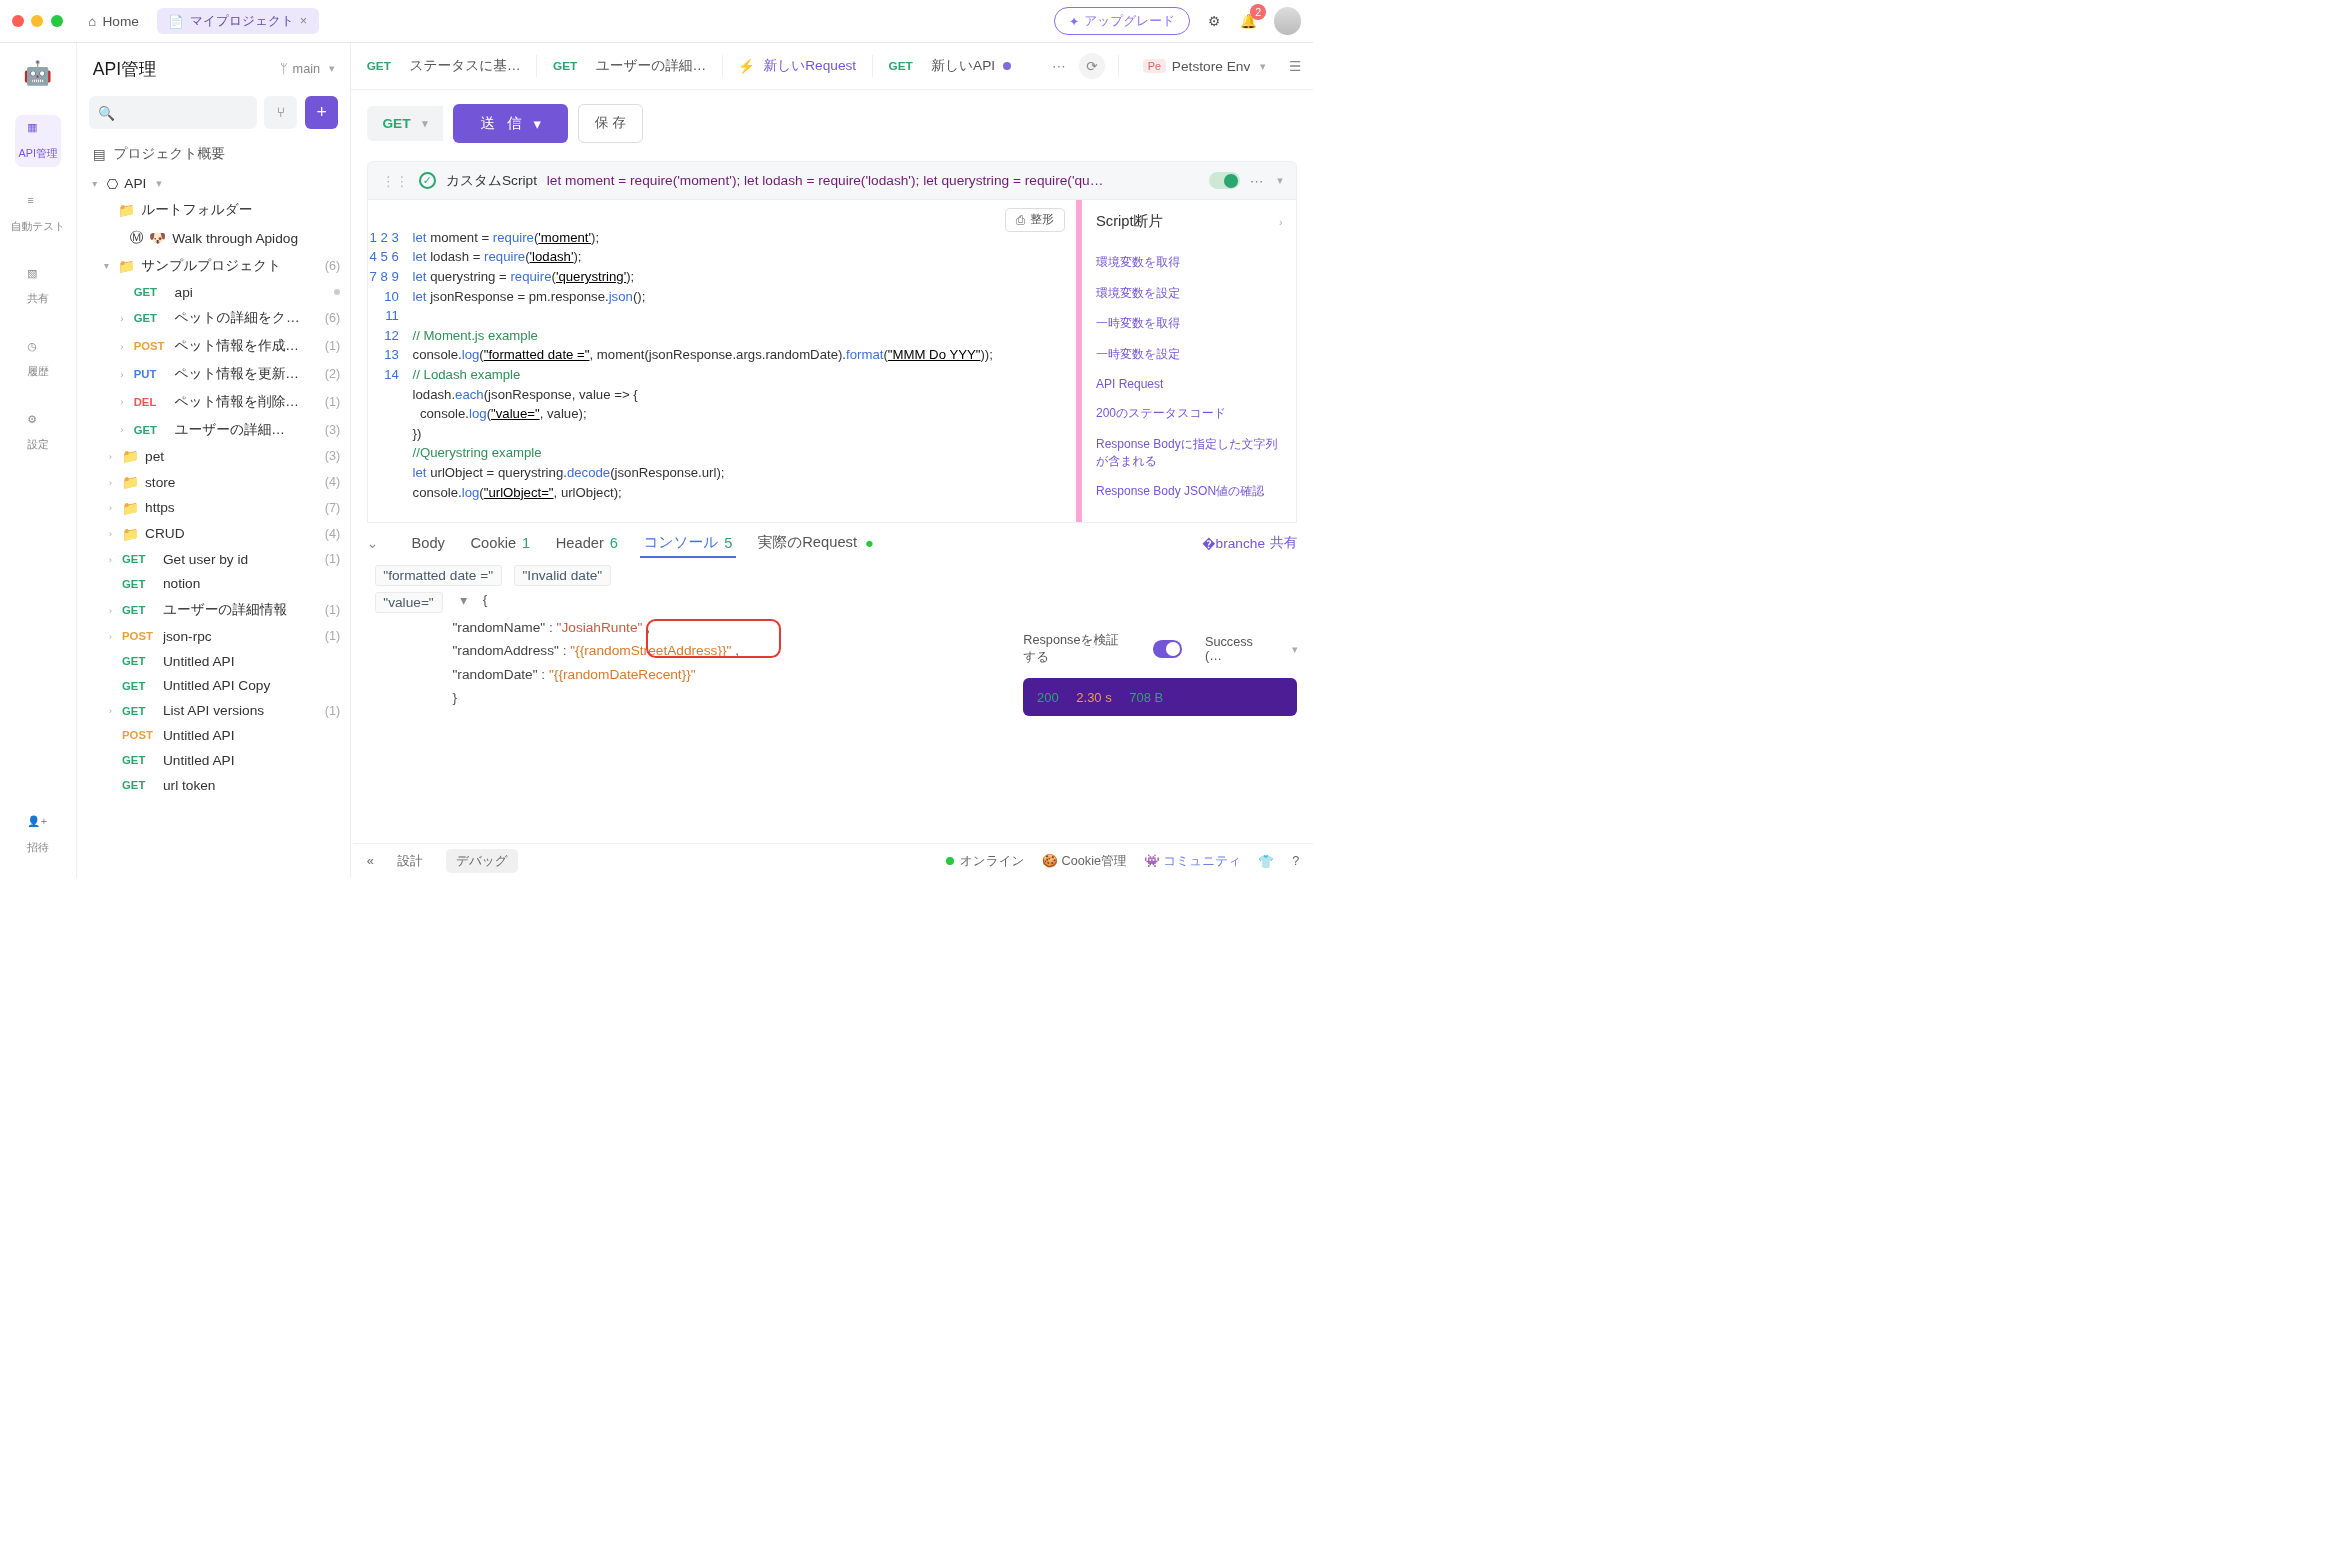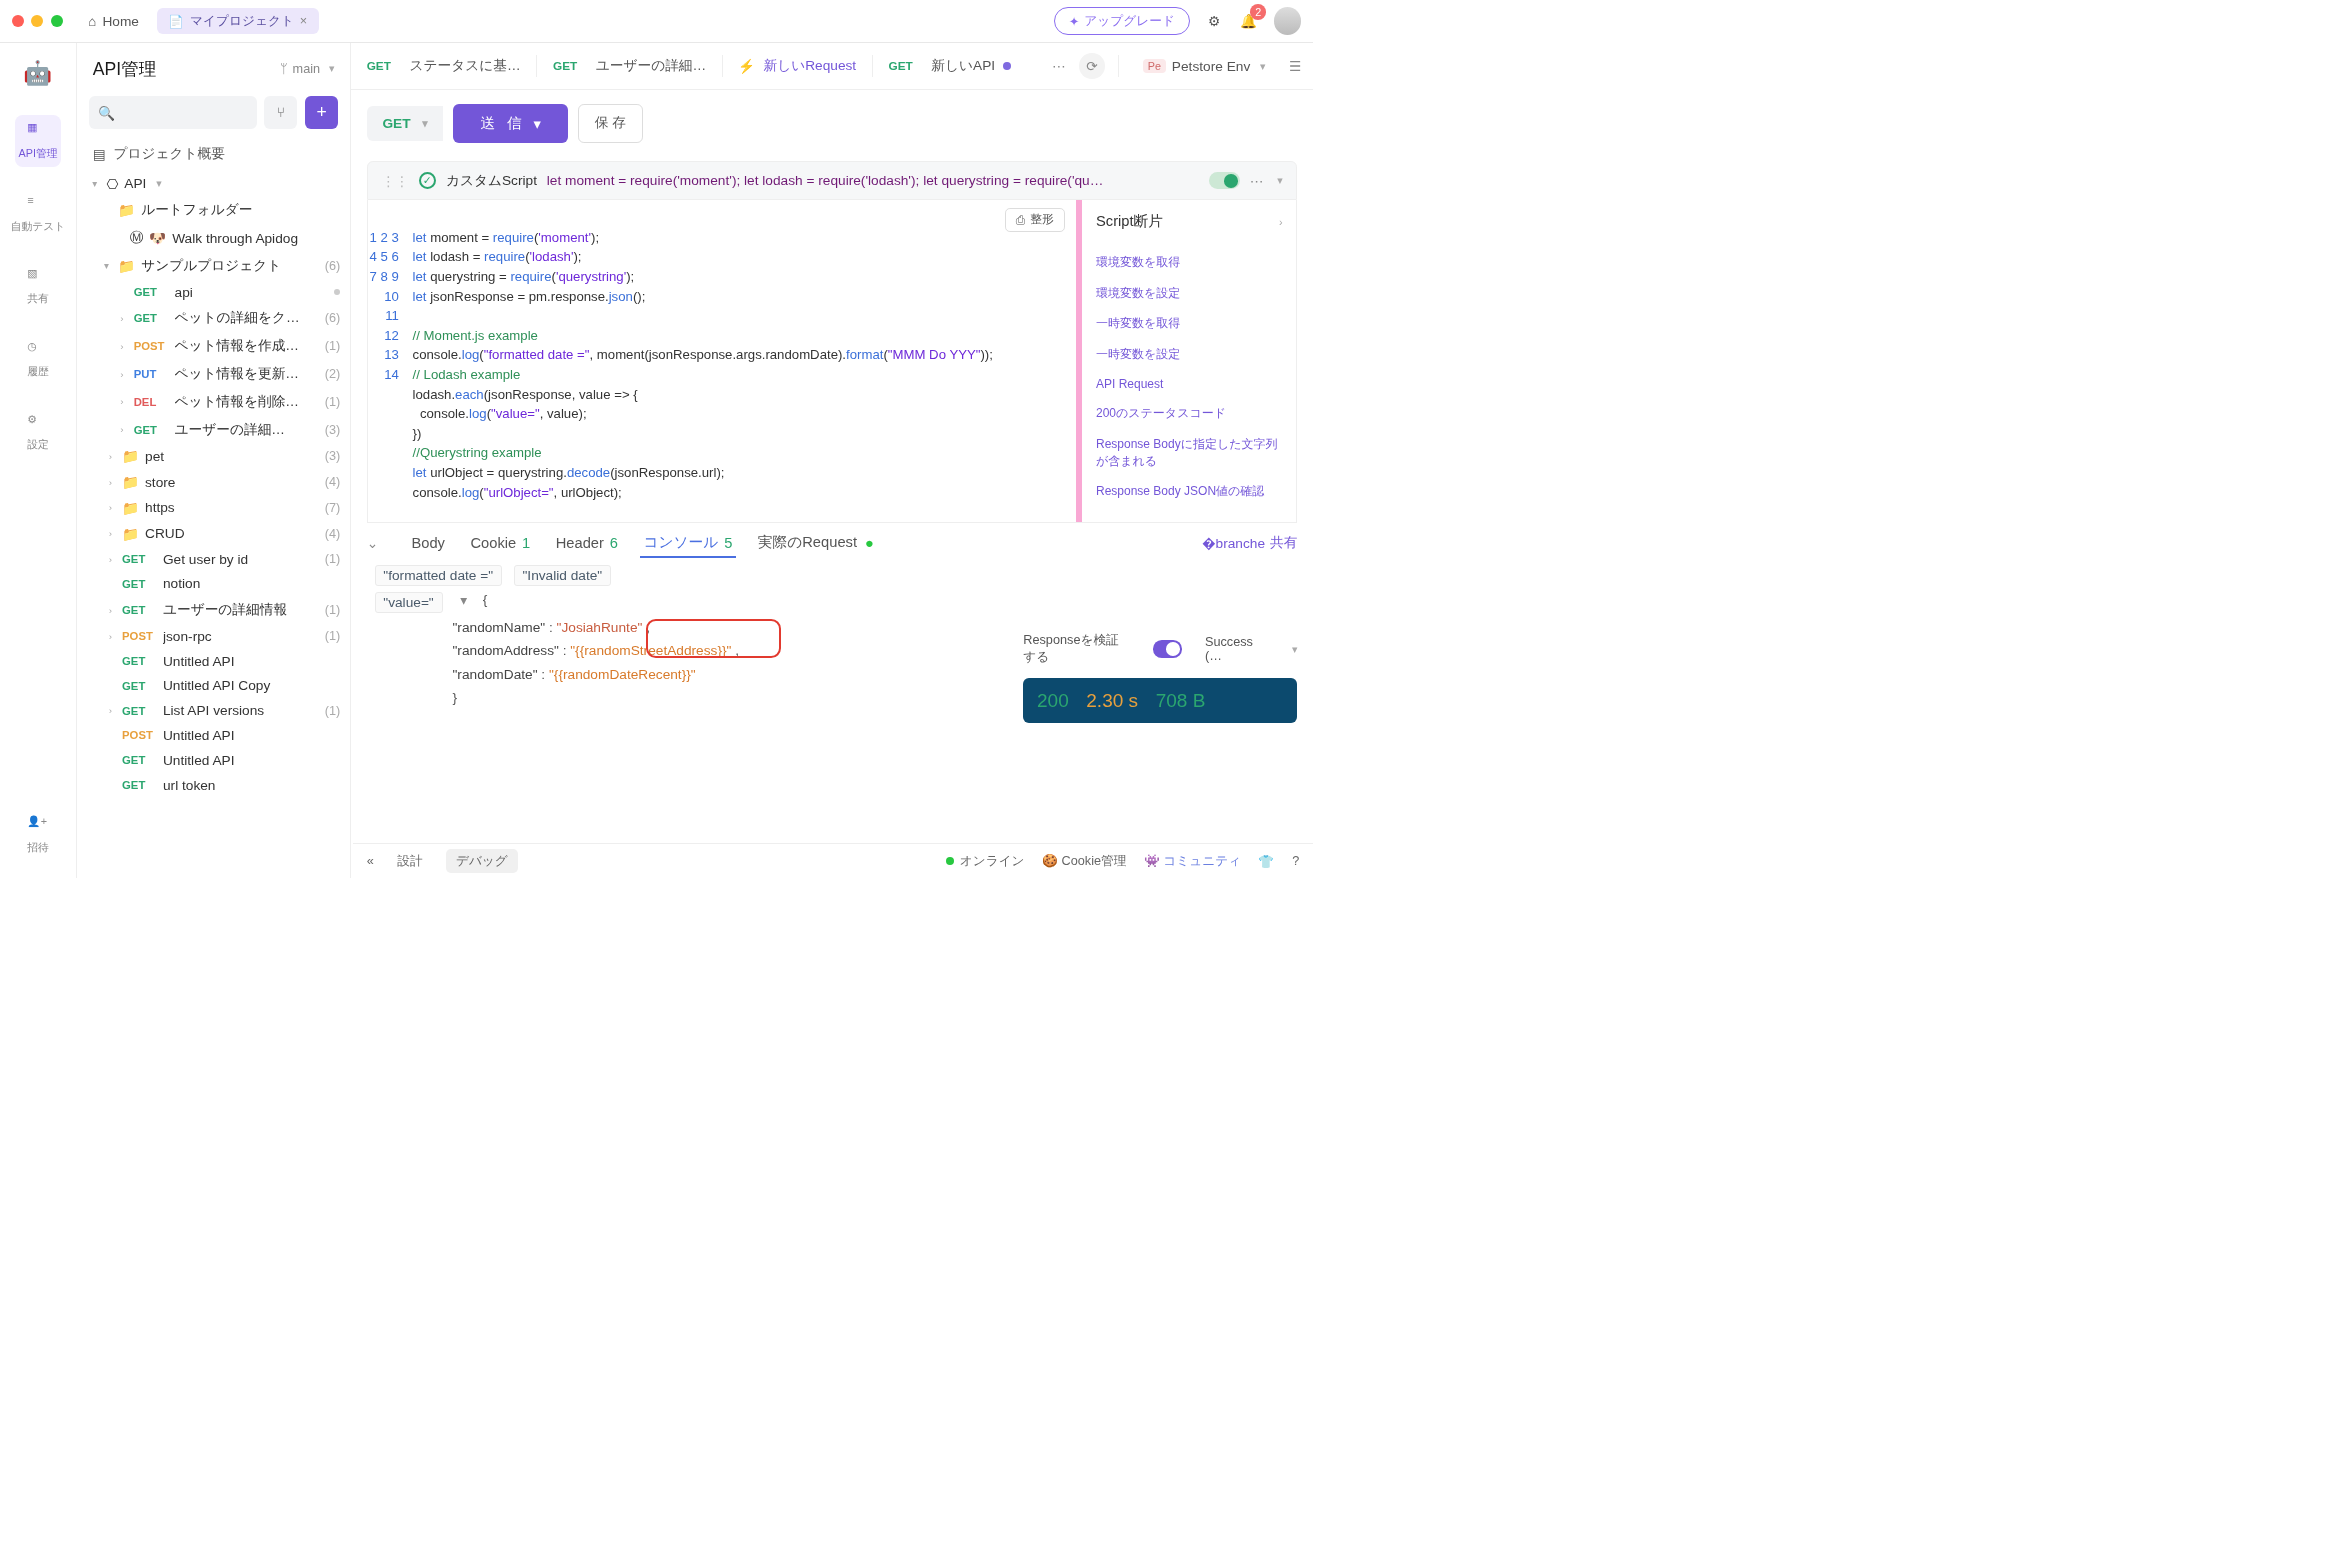--- a/index.html
+++ b/index.html
@@ -64,36 +64,36 @@
 .script-head { margin: 3.9px 15.7px 0; background: #f6f7f8; border-radius: 5.9px 5.9px 0 0; padding: 9.8px 13.7px; display: flex; align-items: center; gap: 9.8px; color: #555; border: 1px solid #eee; }
 .check-circ { width: 17.6px; height: 17.6px; border-radius: 50%; border: 2px solid #2ba66f; display: flex; align-items: center; justify-content: center; color: #2ba66f; font-size: 10.8px; }
 .script-preview { color: #701a75; flex: 1; overflow: hidden; text-overflow: ellipsis; white-space: nowrap; }
 .toggle { width: 31px; height: 17.6px; background: #cde8d5; border-radius: 8.8px; position: relative; }
 .toggle::after { content: ""; position: absolute; width: 13.7px; height: 13.7px; background: #2ba66f; border-radius: 50%; top: 2px; right: 2px; }
 .editor-zone { display: flex; margin: 0 15.7px; border: 1px solid #eee; border-top: none; height: 323px; }
 .code-area { flex: 1; display: flex; font-family: Menlo, Monaco, monospace; font-size: 13.2px; overflow: hidden; position: relative; }
 .keisei { position: absolute; top: 7.8px; right: 11.8px; background: #fff; border: 1px solid #ddd; border-radius: 4.9px; padding: 2.9px 9.8px; font-size: 11.8px; color: #555; display: flex; align-items: center; gap: 4.9px;}
 .ln-col { width: 39px; text-align: right; padding: 27.4px 7.8px 0 0; color: #3a6fd8; line-height: 19.6px; }
 .code-col { flex: 1; padding: 27.4px 9.8px 0 5.9px; line-height: 19.6px; color: #333; white-space: pre; overflow: hidden; }
-.tok-kw { color: #3a6fd8; } .tok-fn { color: #3a6fd8; } .tok-str { color: #6d28d9; } .tok-cm { color: #2f9058; }
+.tok-kw { color: #3a6fd8; } .tok-fn { color: #3a6fd8; } .tok-str { color: #000000; text-decoration: underline; } .tok-cm { color: #2f9058; }
 .snip-panel { width: 220px; border-left: 6px solid #f9a8d4; padding: 11.8px 13.7px; overflow: auto; }
 .snip-head { display: flex; align-items: center; justify-content: space-between; color: #333; font-size: 14.7px; margin-bottom: 15.7px; }
 .snip-link { color: #7356d8; font-size: 12px; padding: 6.9px 0; cursor: pointer; }
 .res-tabs { display: flex; align-items: center; padding: 9.8px 15.7px 3.9px; gap: 25.5px; position: relative; }
 .res-tab { color: #555; display: flex; align-items: center; gap: 5.9px; font-size: 14.7px; }
 .res-tab .cnt { color: #2ba66f; }
 .res-tab.active-console { color: #4a6fe0; position: relative; }
 .res-tab.active-console::after { content:""; position:absolute; bottom:-5.9px; left:-3.9px; right:-3.9px; height:2px; background:#4a6fe0; }
 .console-highlight { position:absolute; border:2.9px solid #e23a2f; border-radius:9.8px; width:135px; height:39px; left:646px; top:619px; pointer-events:none; }
 .share-lnk { margin-left: auto; color: #7356d8; display: flex; align-items: center; gap: 4.9px; }
 .res-right-panel { position: absolute; right: 15.7px; top: 632px; width: 274px; }
 .verify-row { display: flex; align-items: center; gap: 23px; font-size: 12.7px; color: #555; }
 .switch-on { width: 33px; height: 17.6px; background: #7356d8; border-radius: 8.8px; position: relative; }
 .switch-on::after { content:""; position:absolute; width:13.7px; height:13.7px; background:#fff; border-radius:50%; top:2px; right:2px; }
-.status-pill { margin-top: 11.8px; background: #0c4a6e; border-radius: 5.9px; padding: 11.8px 13.7px; display: flex; gap: 17.6px; font-size: 19px; }
+.status-pill { margin-top: 11.8px; background: #4c1d95; border-radius: 5.9px; padding: 11.8px 13.7px; display: flex; gap: 17.6px; font-size: 13px; }
 .status-pill .a { color: #2ba66f; } .status-pill .b { color: #e8a03d; } .status-pill .c { color: #2ba66f; }
 .console-body { padding: 5.9px 23.5px; font-family: Menlo, monospace; font-size: 13.7px; color: #555; }
 .console-line { display: flex; gap: 11.8px; padding: 2.9px 0; }
 .token-box { border:1px solid #eaeaea; background:#fafafa; padding:2px 7.8px; border-radius:2.9px; color:#4a5a6a;}
 .json-block { margin-left: 78px; line-height: 23.5px; }
 .jkey { color: #444; } .jstr { color: #c85c3f; } .jvar { color: #d87a2b; }
 .footerbar { position: absolute; bottom: 0; left: 353px; right: 0; height: 35px; border-top: 1px solid #eee; display: flex; align-items: center; padding: 0 13.7px; gap: 13.7px; background: #fff; font-size: 12.7px; color: #666; }
 .footerbar .pill2 { padding: 3.9px 9.8px; border-radius: 4.9px; }
 .footerbar .pill2.act { background: #f0f0f0; }
 .footerbar .r { margin-left: auto; display: flex; align-items: center; gap: 17.6px; }

